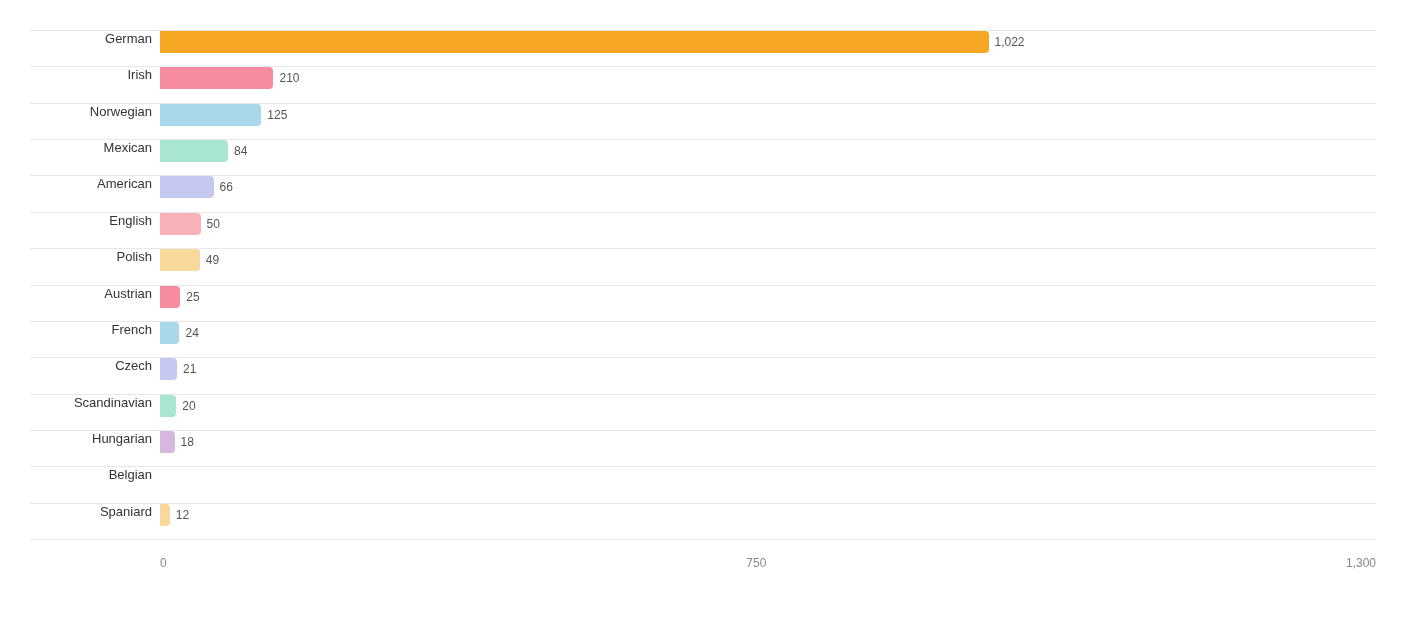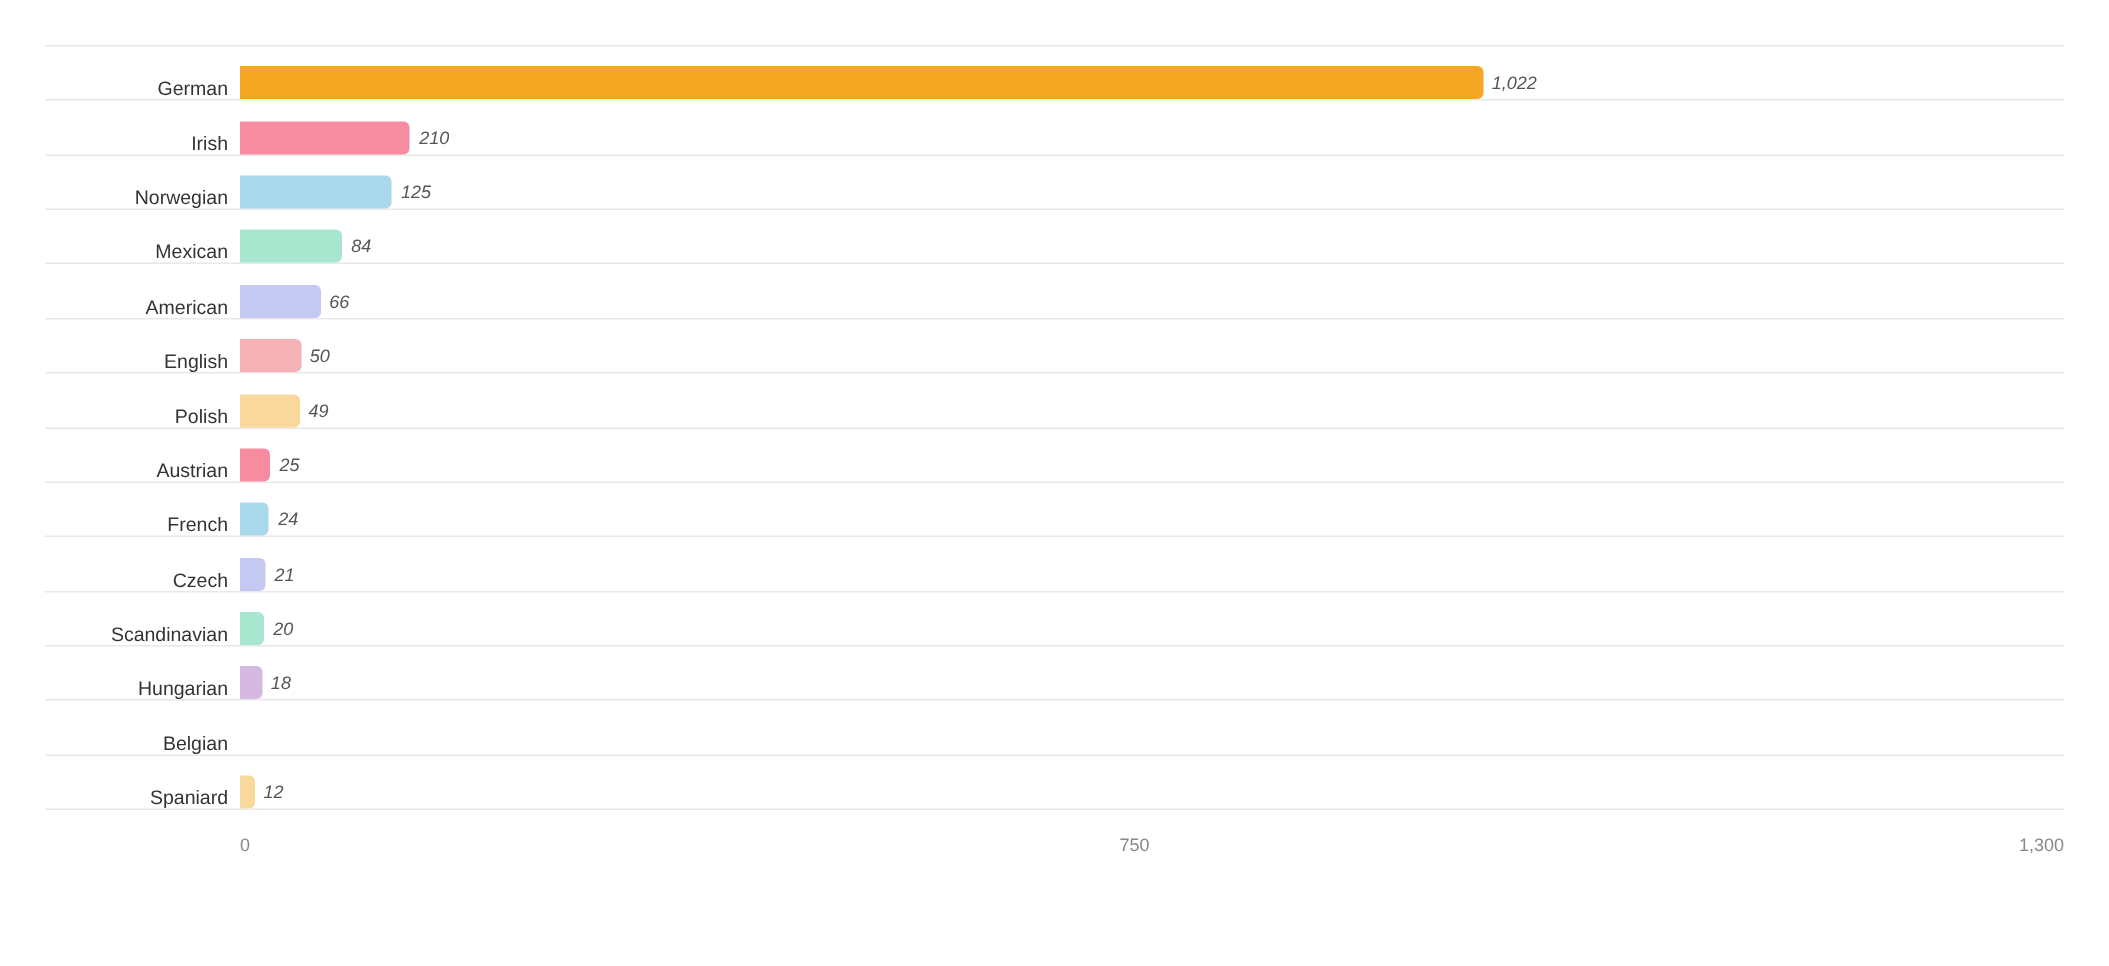--- a/index.html
+++ b/index.html
@@ -39,42 +39,41 @@
       position: absolute;
       left: 0;
       top: 0;
       right: 0;
       bottom: 30px;
       display: flex;
       flex-direction: column;
     }
     .bar-row {
       display: flex;
-      align-items: flex-end;
+      align-items: flex-start;
       flex: 1;
       border-bottom: 1px solid #e8e8e8;
     }
     .bar-row:first-child {
       border-top: 1px solid #e8e8e8;
     }
     .bar-label {
       width: 130px;
       min-width: 130px;
       font-size: 13px;
       color: #333;
       text-align: right;
       padding-right: 8px;
     }
     .bar-track {
       flex: 1;
       height: 22px;
       position: relative;
       display: flex;
       align-items: center;
-      font-style: italic;
     }
     .bar-fill {
       height: 100%;
       border-radius: 0 4px 4px 0;
       position: relative;
     }
     .bar-value {
       font-size: 12px;
       color: #555;
       margin-left: 6px;

